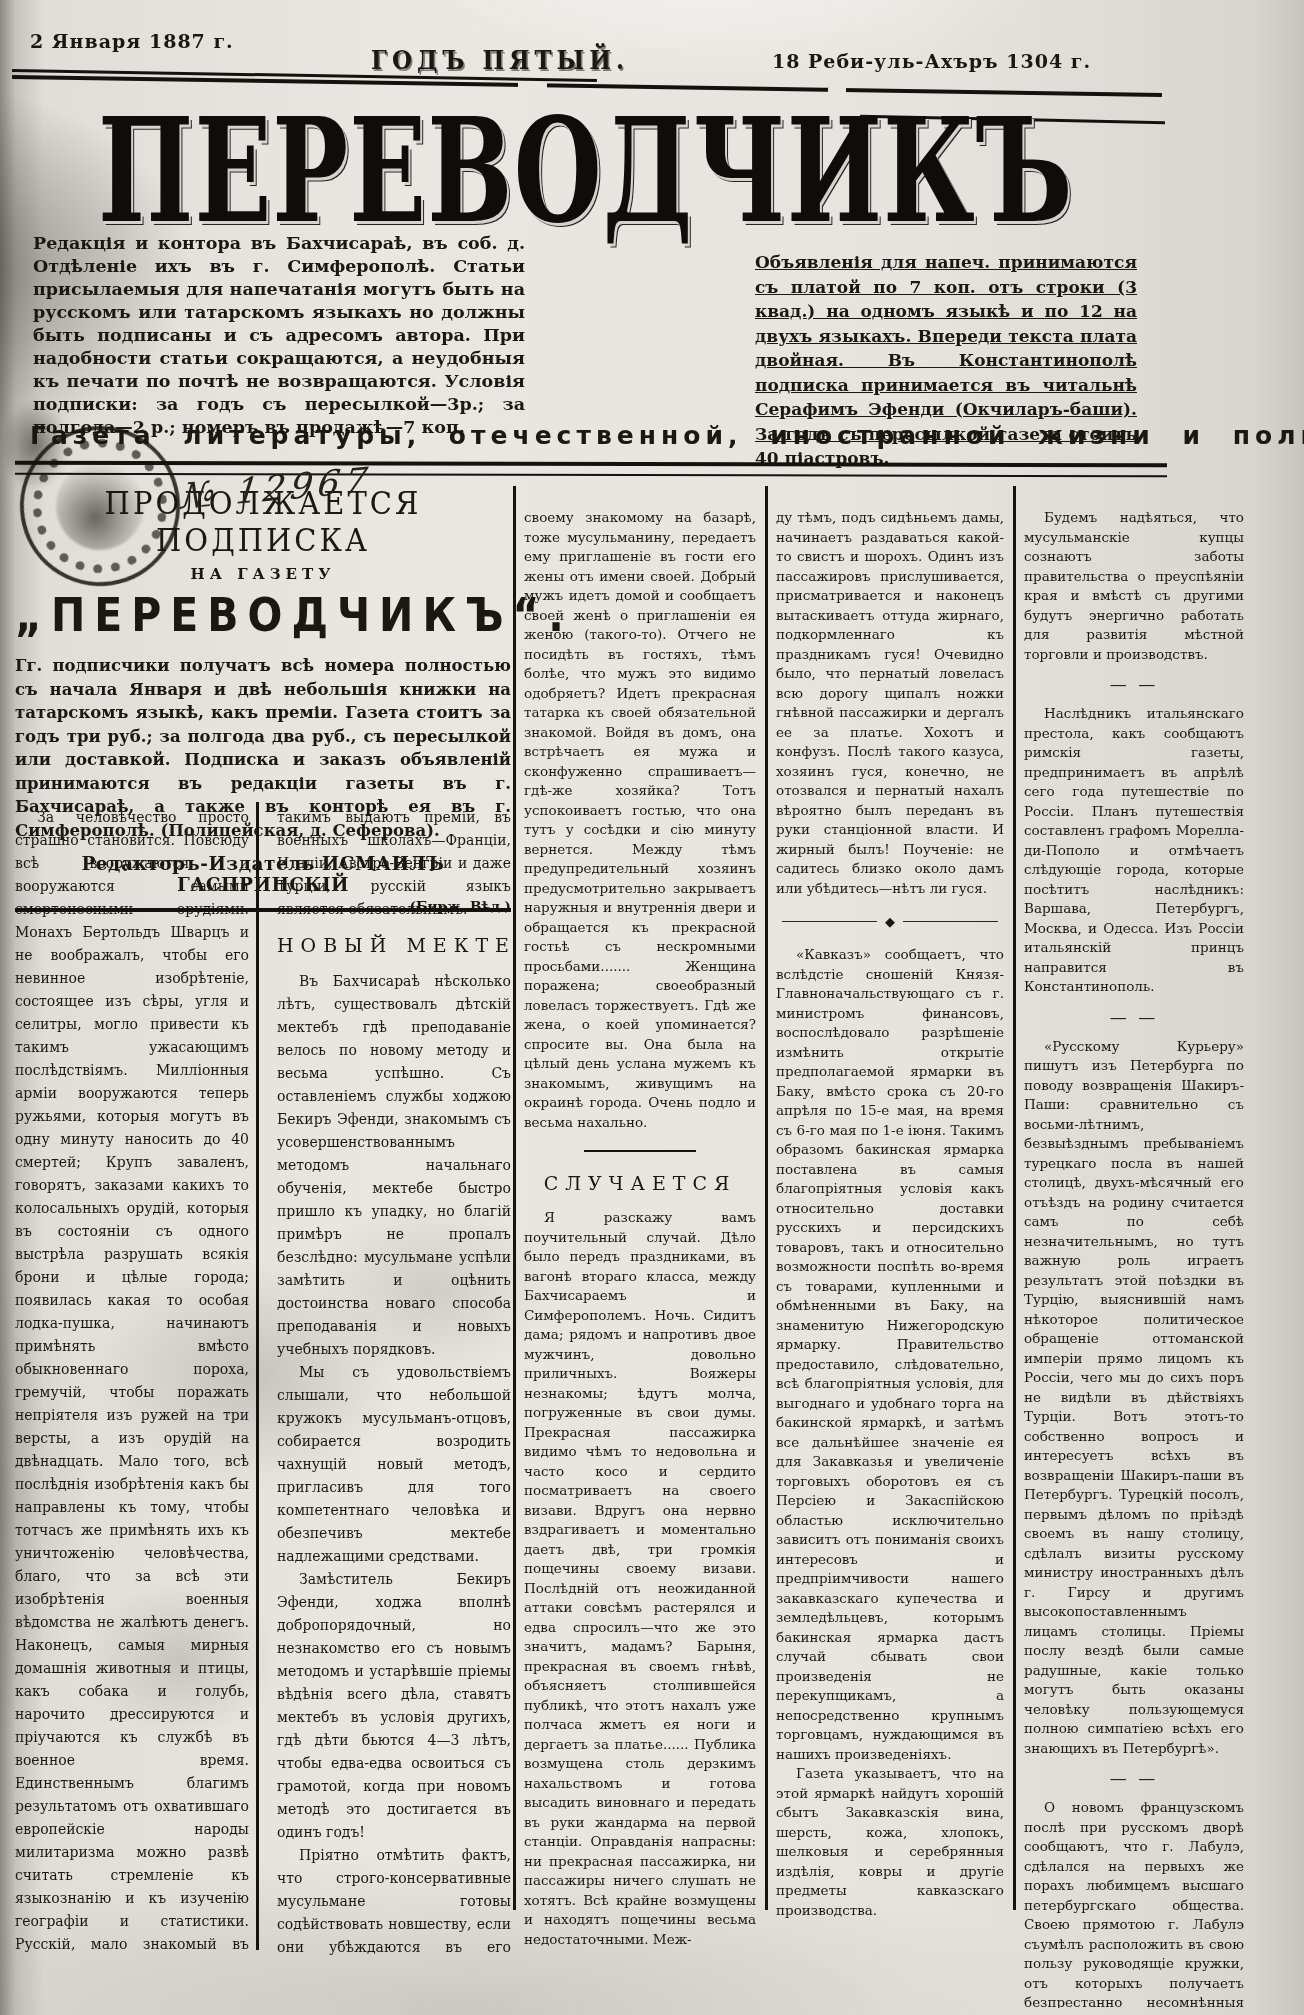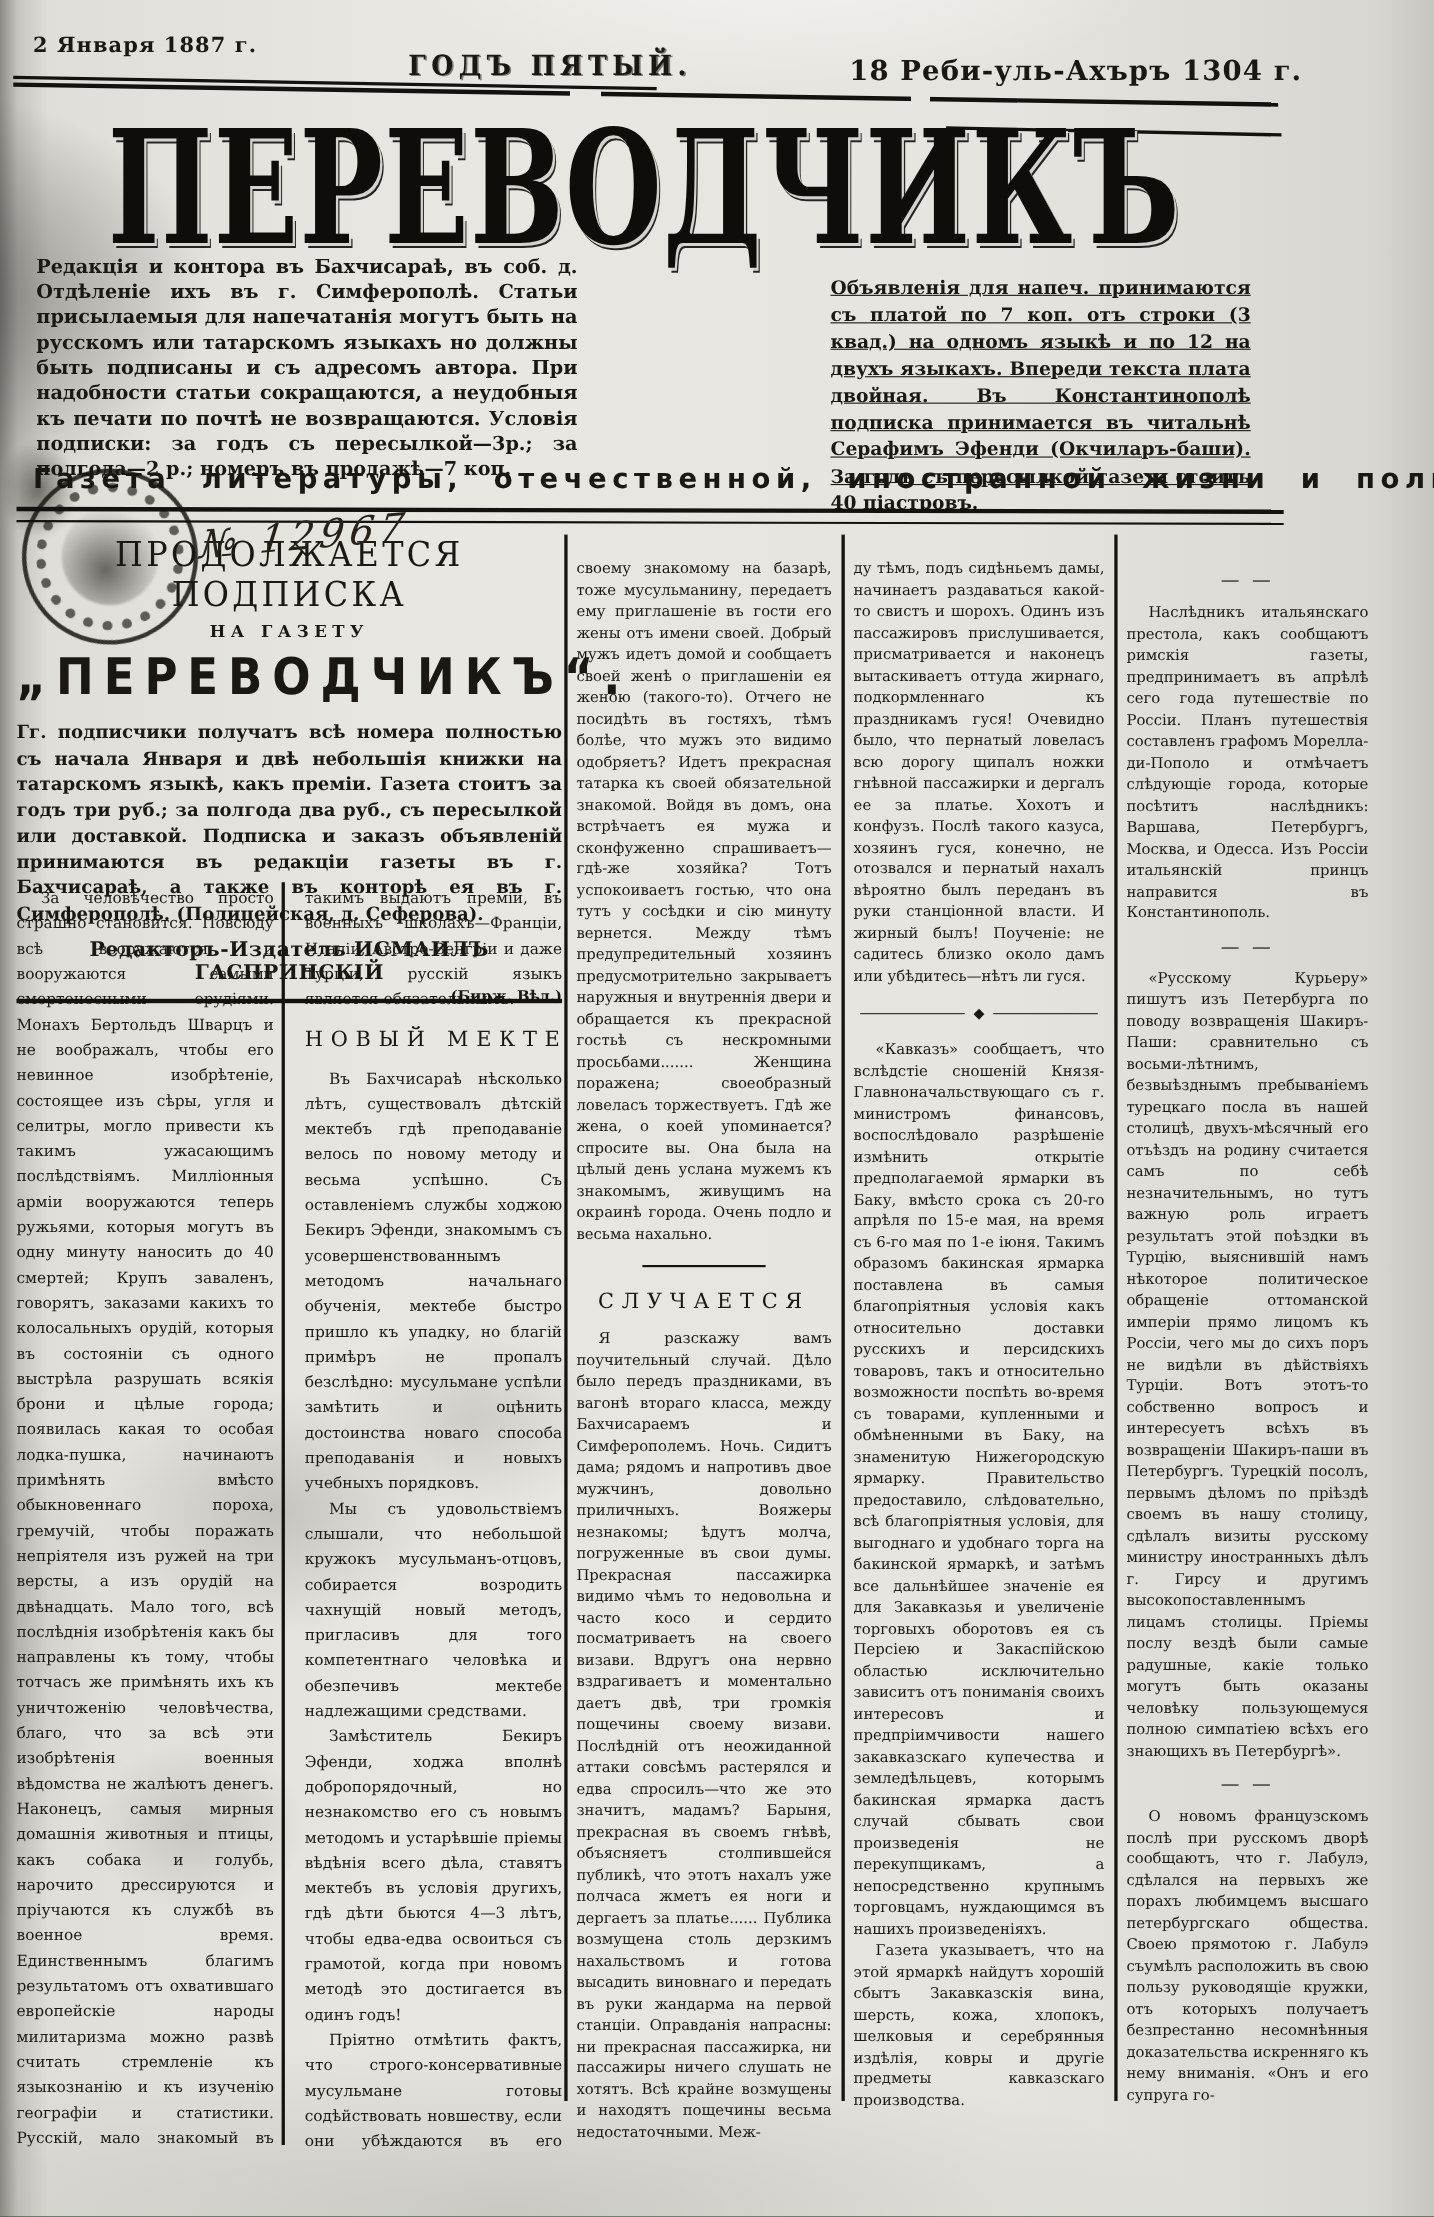--- a/index.html
+++ b/index.html
@@ -14,21 +14,21 @@
       radial-gradient(140px 110px at 180px 1660px, rgba(70,66,60,.18), transparent 70%),
       radial-gradient(900px 220px at 35% 2010px, rgba(95,92,86,.22), transparent 70%),
       radial-gradient(500px 160px at 55% -30px, rgba(255,255,255,.5), transparent 70%),
       linear-gradient(90deg,#8d8b86 0,#c6c4be 16px,#e0ded8 44px,#e9e7e1 30%,#e6e4de 70%,#d8d6d0 96%,#c7c5bf 100%);
   }
   .abs{position:absolute;}
   
   .date-left{top:30px;left:30px;font-weight:bold;font-size:19px;letter-spacing:1px;}
   .year-center{top:46px;left:340px;width:320px;text-align:center;font-weight:bold;font-size:23px;
     letter-spacing:5px;text-shadow:1.5px 1.5px 0 rgba(40,38,34,.55);transform:scaleY(1.1);}
-  .date-right{top:50px;left:772px;font-weight:bold;font-size:25px;letter-spacing:1px;}
+  .date-right{top:50px;left:772px;font-weight:bold;font-size:19px;letter-spacing:1px;}
   .sq1{top:74px;left:12px;width:585px;height:3px;background:#14110e;transform:rotate(1.0deg);}
   .sq2{top:84px;left:12px;width:1150px;height:4px;transform:rotate(0.9deg);
     background:linear-gradient(90deg,#14110e 0 44%,transparent 44% 46.5%,#14110e 46.5% 71%,transparent 71% 72.5%,#14110e 72.5%);}
   .sq3{top:118px;left:860px;width:305px;height:3px;background:#14110e;transform:rotate(1.2deg);}
   .masthead{top:86px;left:98px;font-family:"DejaVu Serif",serif;font-weight:bold;font-size:101px;
     letter-spacing:1px;white-space:nowrap;transform:scaleY(1.42);transform-origin:top left;color:#0f0d0a;
     text-shadow:2px 2px 0 rgba(233,231,225,.9),3px 3px 0 rgba(15,13,10,.9);}
   
   .left-notice{top:232px;left:33px;width:492px;font-size:17.5px;line-height:23px;
     text-align:justify;font-weight:bold;}
@@ -150,20 +150,21 @@
       <div class="blk h">СЛУЧАЕТСЯ</div>
       <div class="blk p">Я разскажу вамъ поучительный случай. Дѣло было передъ праздниками, въ вагонѣ втораго класса, между Бахчисараемъ и Симферополемъ. Ночь. Сидитъ дама; рядомъ и напротивъ двое мужчинъ, довольно приличныхъ. Вояжеры незнакомы; ѣдутъ молча, погруженные въ свои думы. Прекрасная пассажирка видимо чѣмъ то недовольна и часто косо и сердито посматриваетъ на своего визави. Вдругъ она нервно вздрагиваетъ и моментально даетъ двѣ, три громкія пощечины своему визави. Послѣдній отъ неожиданной аттаки совсѣмъ растерялся и едва спросилъ—что же это значитъ, мадамъ? Барыня, прекрасная въ своемъ гнѣвѣ, объясняетъ столпившейся публикѣ, что этотъ нахалъ уже полчаса жметъ ея ноги и дергаетъ за платье...... Публика возмущена столь дерзкимъ нахальствомъ и готова высадить виновнаго и передать въ руки жандарма на первой станціи. Оправданія напрасны: ни прекрасная пассажирка, ни пассажиры ничего слушать не хотятъ. Всѣ крайне возмущены и находятъ пощечины весьма недостаточными. Меж-</div>
     </div>
   <div class="col-abs tight" id="col4">
       <div class="blk p no-indent">ду тѣмъ, подъ сидѣньемъ дамы, начинаетъ раздаваться какой-то свистъ и шорохъ. Одинъ изъ пассажировъ прислушивается, присматривается и наконецъ вытаскиваетъ оттуда жирнаго, подкормленнаго къ праздникамъ гуся! Очевидно было, что пернатый ловеласъ всю дорогу щипалъ ножки гнѣвной пассажирки и дергалъ ее за платье. Хохотъ и конфузъ. Послѣ такого казуса, хозяинъ гуся, конечно, не отозвался и пернатый нахалъ вѣроятно былъ переданъ въ руки станціонной власти. И жирный былъ! Поученіе: не садитесь близко около дамъ или убѣдитесь—нѣтъ ли гуся.</div>
       <div class="blk flourish">◆</div>
       <div class="blk p">«Кавказъ» сообщаетъ, что вслѣдстіе сношеній Князя-Главноначальствующаго съ г. министромъ финансовъ, воспослѣдовало разрѣшеніе измѣнить открытіе предполагаемой ярмарки въ Баку, вмѣсто срока съ 20-го апрѣля по 15-е мая, на время съ 6-го мая по 1-е іюня. Такимъ образомъ бакинская ярмарка поставлена въ самыя благопріятныя условія какъ относительно доставки русскихъ и персидскихъ товаровъ, такъ и относительно возможности поспѣть во-время съ товарами, купленными и обмѣненными въ Баку, на знаменитую Нижегородскую ярмарку. Правительство предоставило, слѣдовательно, всѣ благопріятныя условія, для выгоднаго и удобнаго торга на бакинской ярмаркѣ, и затѣмъ все дальнѣйшее значеніе ея для Закавказья и увеличеніе торговыхъ оборотовъ ея съ Персіею и Закаспійскою областью исключительно зависитъ отъ пониманія своихъ интересовъ и предпріимчивости нашего закавказскаго купечества и земледѣльцевъ, которымъ бакинская ярмарка дастъ случай сбывать свои произведенія не перекупщикамъ, а непосредственно крупнымъ торговцамъ, нуждающимся въ нашихъ произведеніяхъ.</div>
       <div class="blk p">Газета указываетъ, что на этой ярмаркѣ найдутъ хорошій сбытъ Закавказскія вина, шерсть, кожа, хлопокъ, шелковыя и серебрянныя издѣлія, ковры и другіе предметы кавказскаго производства.</div>
     </div>
   <div class="col-abs tight" id="col5">
+      <div class="blk p">Будемъ надѣяться, что мусульманскіе купцы сознаютъ заботы правительства о преуспѣяніи края и вмѣстѣ съ другими будутъ энергично работать для развитія мѣстной торговли и производствъ.</div>
       <div class="blk dash">— —</div>
       <div class="blk p">Наслѣдникъ итальянскаго престола, какъ сообщаютъ римскія газеты, предпринимаетъ въ апрѣлѣ сего года путешествіе по Россіи. Планъ путешествія составленъ графомъ Морелла-ди-Пополо и отмѣчаетъ слѣдующіе города, которые посѣтитъ наслѣдникъ: Варшава, Петербургъ, Москва, и Одесса. Изъ Россіи итальянскій принцъ направится въ Константинополь.</div>
       <div class="blk dash">— —</div>
       <div class="blk p">«Русскому Курьеру» пишутъ изъ Петербурга по поводу возвращенія Шакиръ-Паши: сравнительно съ восьми-лѣтнимъ, безвыѣзднымъ пребываніемъ турецкаго посла въ нашей столицѣ, двухъ-мѣсячный его отъѣздъ на родину считается самъ по себѣ незначительнымъ, но тутъ важную роль играетъ результатъ этой поѣздки въ Турцію, выяснившій намъ нѣкоторое политическое обращеніе оттоманской имперіи прямо лицомъ къ Россіи, чего мы до сихъ поръ не видѣли въ дѣйствіяхъ Турціи. Вотъ этотъ-то собственно вопросъ и интересуетъ всѣхъ въ возвращеніи Шакиръ-паши въ Петербургъ. Турецкій посолъ, первымъ дѣломъ по пріѣздѣ своемъ въ нашу столицу, сдѣлалъ визиты русскому министру иностранныхъ дѣлъ г. Гирсу и другимъ высокопоставленнымъ лицамъ столицы. Пріемы послу вездѣ были самые радушные, какіе только могутъ быть оказаны человѣку пользующемуся полною симпатіею всѣхъ его знающихъ въ Петербургѣ».</div>
       <div class="blk dash">— —</div>
       <div class="blk p">О новомъ французскомъ послѣ при русскомъ дворѣ сообщаютъ, что г. Лабулэ, сдѣлался на первыхъ же порахъ любимцемъ высшаго петербургскаго общества. Своею прямотою г. Лабулэ съумѣлъ расположить въ свою пользу руководящіе кружки, отъ которыхъ получаетъ безпрестанно несомнѣнныя доказательства искренняго къ нему вниманія. «Онъ и его супруга го-</div>
     </div>
 
 </div>
 

